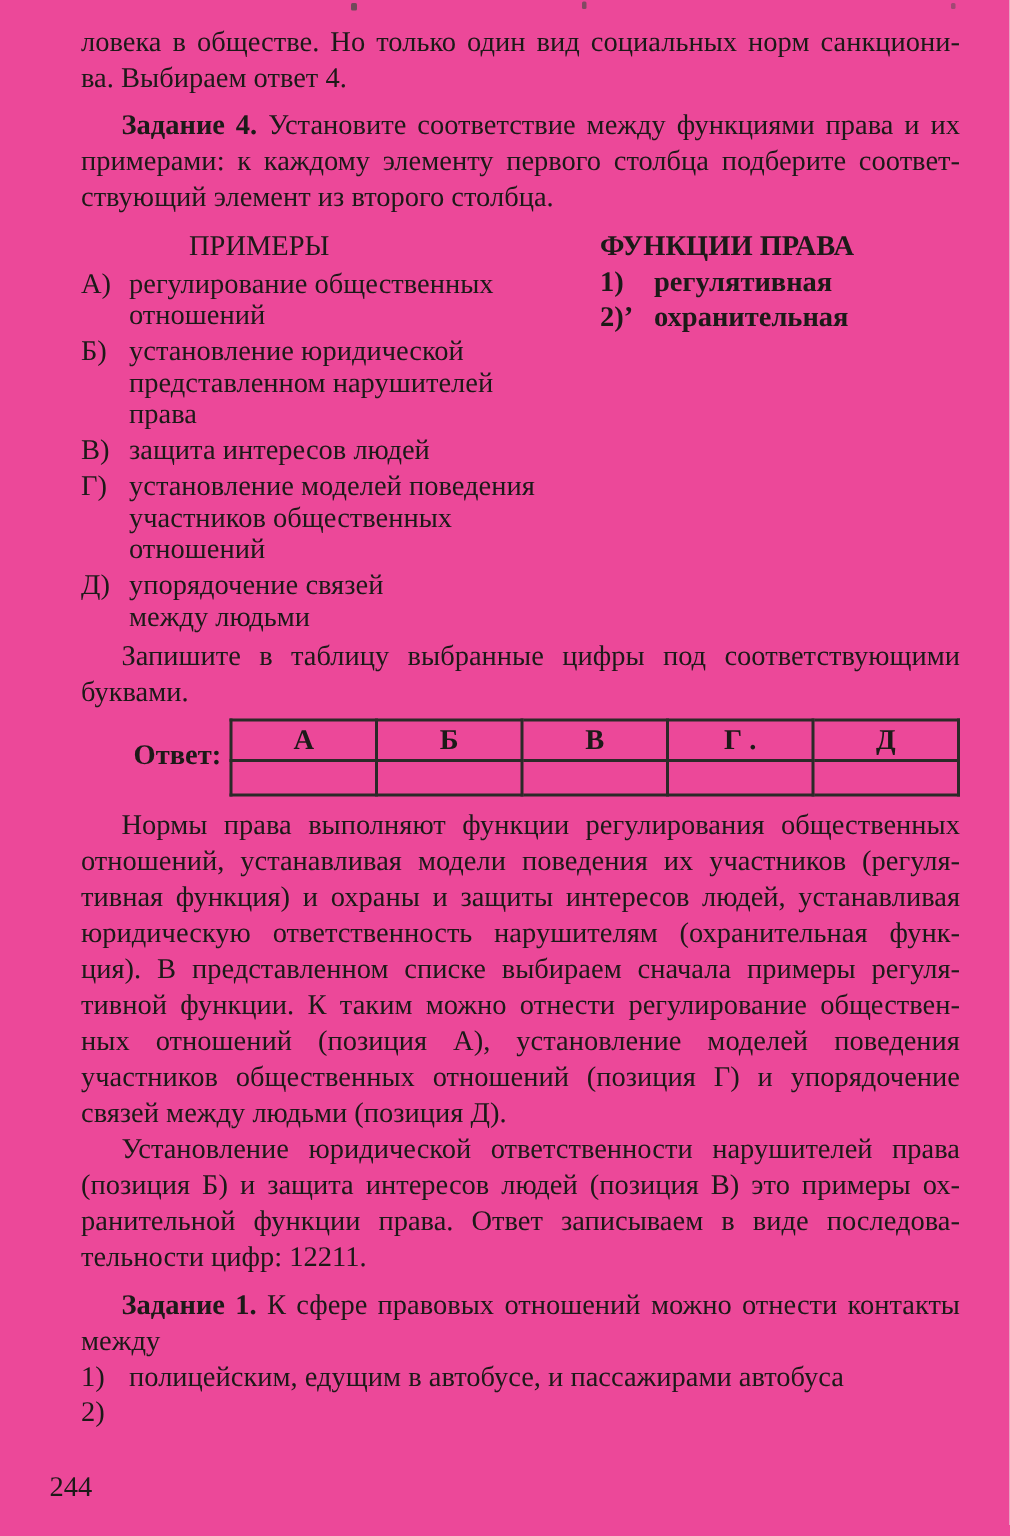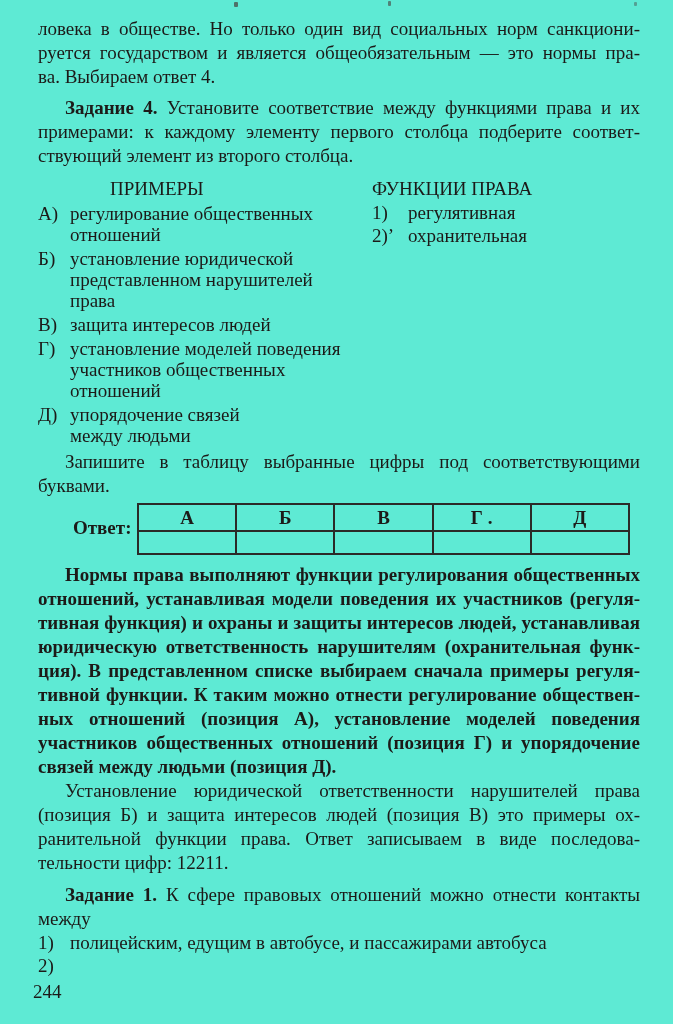--- a/index.html
+++ b/index.html
@@ -1,60 +1,60 @@
 <!DOCTYPE html>
 <html lang="ru"><head>
 <meta charset="utf-8">
 <style>
   html,body { margin:0; padding:0; background:#e8e8e6; }
   .page {
     position:relative;
     width:673px; height:1024px;
     margin:0 auto;
-    background:#5eead4;
+    background:#ec4899;
     color:#1c1a18;
     font-family:"Liberation Serif","DejaVu Serif",serif;
     font-size:19px; line-height:24px;
     box-sizing:border-box;
-    padding:17px 33px 0 38px;
+    padding:17px 33px 0 54px;
     overflow:hidden;
   }
   
   .ln { display:block; }
   .j   { text-align:justify; text-align-last:justify; }
   .last{ text-align:left; }
   .ind { text-indent:27px; }
   .b   { font-weight:bold; }
 
   .para2 { margin-top:7px; }
 
   
   .match { position:relative; margin-top:9px; min-height:270px; }
   .mhead { margin-left:72px; height:24px; }
   .mlist { margin-top:2px; width:336px; line-height:21px; }
   .mitem { display:flex; }
   .mitem + .mitem { margin-top:3px; }
   .mk  { width:32px; flex:0 0 32px; }
   .mtx { flex:1; }
-  .mright { position:absolute; left:334px; top:0; line-height:23px; }
+  .mright { position:absolute; left:346px; top:0; line-height:23px;font-weight:bold; }
   .mhead2 { height:24px; }
   .ritem { display:flex; }
   .mk2 { width:36px; flex:0 0 36px; }
 
   .wnote { margin-top:3px; }
 
   
   .ansrow { margin-top:5px; display:flex; align-items:flex-start;font-weight:bold; }
   .anslabel { margin-left:35px; width:64px; padding-top:13px; flex:0 0 64px; }
   .atable { border-collapse:collapse; width:493px; table-layout:fixed; }
   .atable td { border:2px solid #2b2a28; text-align:center; padding:0; }
   .hrow td { height:25px; }
   .vrow td { height:21px; }
 
-  .expl1 { margin-top:8px;font-weight:bold; }
+  .expl1 { margin-top:8px; }
   .task5 { margin-top:8px; }
   .opts  { line-height:23px; }
   .opt   { display:flex; }
   .opt .mk { width:32px; flex:0 0 32px; }
 
   .pagenum { position:absolute; left:33px; top:980px; }
 
   
   .speck { position:absolute; background:#4a4a46; border-radius:1px; }
   .s1 { left:234px; top:2px; width:4px; height:5px; opacity:.75; }
@@ -65,21 +65,20 @@
 <body>
 
 <div class="page">
 
   <div class="speck s1"></div>
   <div class="speck s2"></div>
   <div class="speck s3"></div>
 
   <div class="para">
     <span class="ln j">ловека в обществе. Но только один вид социальных норм санкциони-</span>
-    <span class="ln j">руется государством и является общеобязательным — это нормы пра-</span>
     <span class="ln last">ва. Выбираем ответ 4.</span>
   </div>
 
   <div class="para2">
     <span class="ln j ind"><span class="b">Задание 4.</span> <span>Установите соответствие между функциями права и их</span></span>
     <span class="ln j">примерами: к каждому элементу первого столбца подберите соответ-</span>
     <span class="ln last">ствующий элемент из второго столбца.</span>
   </div>
 
   <div class="match">

